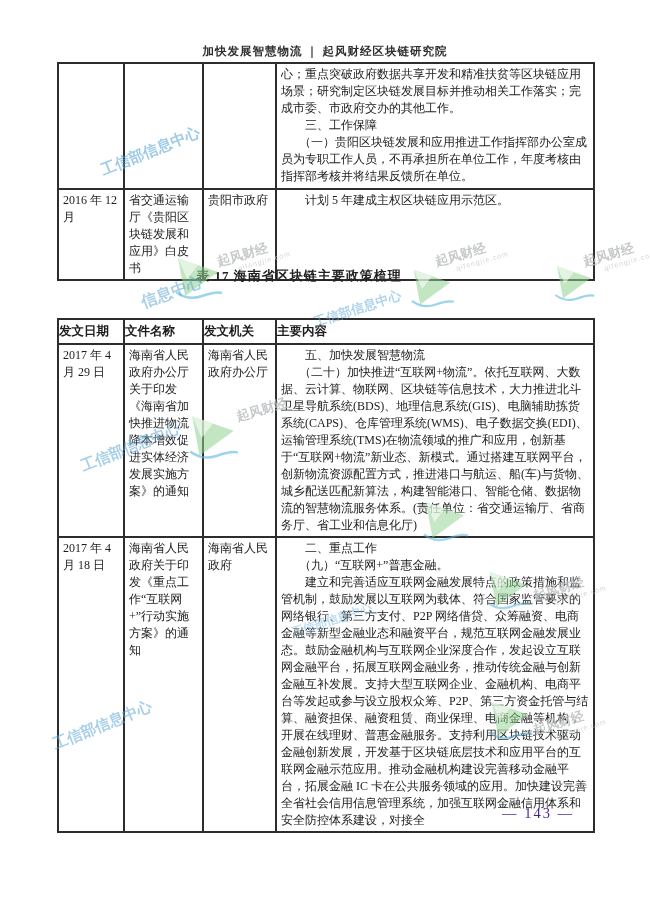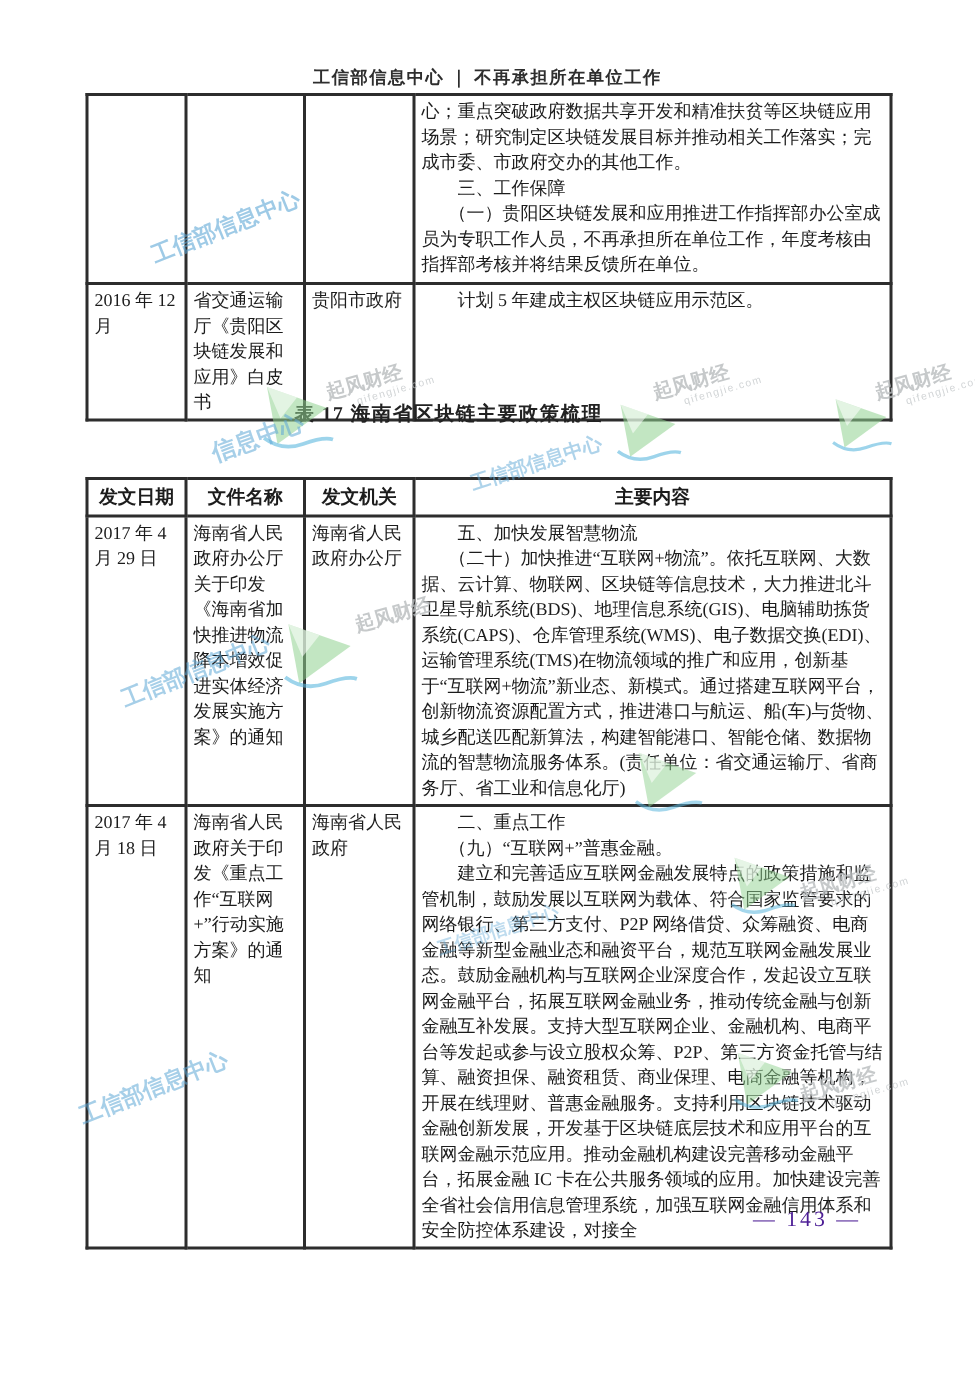--- a/index.html
+++ b/index.html
@@ -20,21 +20,21 @@
     position:absolute;left:57px;
     font-size:12px;line-height:17px;
   }
   .tbl-top{top:62px;border-radius:18px;}
   .tbl-main{top:318px;}
   table.tbl td,table.tbl th{
     border:2px solid #2d2d2d;vertical-align:top;
     padding:2px 4px;word-break:break-all;
   }
   table.tbl th{
-    font-weight:bold;text-align:center;padding:2px 0;height:19px;
+    font-weight:bold;text-align:left;padding:2px 0;height:19px;
     line-height:19px;font-size:12.5px;
   }
   td.c-date{width:66px;}
   td.c-name{width:79px;}
   td.c-organ{width:73px;}
   td.c-content{width:318px;padding:2px 3px;}
   td.c-content p{margin:0;}
   .ind0{text-indent:0;}
   .ind15{text-indent:1.5em;}
   .ind2{text-indent:2em;}
@@ -79,21 +79,21 @@
   .wmP{left:534px;top:580px;opacity:.8;transform:rotate(-16deg);}
   .wmQ{left:50px;top:716px;font-size:15px;opacity:.55;transform:rotate(-22deg);}
   .wmR{left:486px;top:700px;}
   .wmS{left:534px;top:714px;opacity:.8;transform:rotate(-16deg);}
 </style>
 </head>
 <body>
 
 <div class="page">
 
-  <div class="doc-header">工信部信息中心 ｜ 不再承担所在单位工作</div>
+  <div class="doc-header">加快发展智慧物流 ｜ 起风财经区块链研究院</div>
 
   <table class="tbl tbl-top">
     <colgroup>
         <col style="width:66px">
         <col style="width:79px">
         <col style="width:73px">
         <col style="width:318px">
       </colgroup>
     <tbody>
       <tr class="row-tall">

